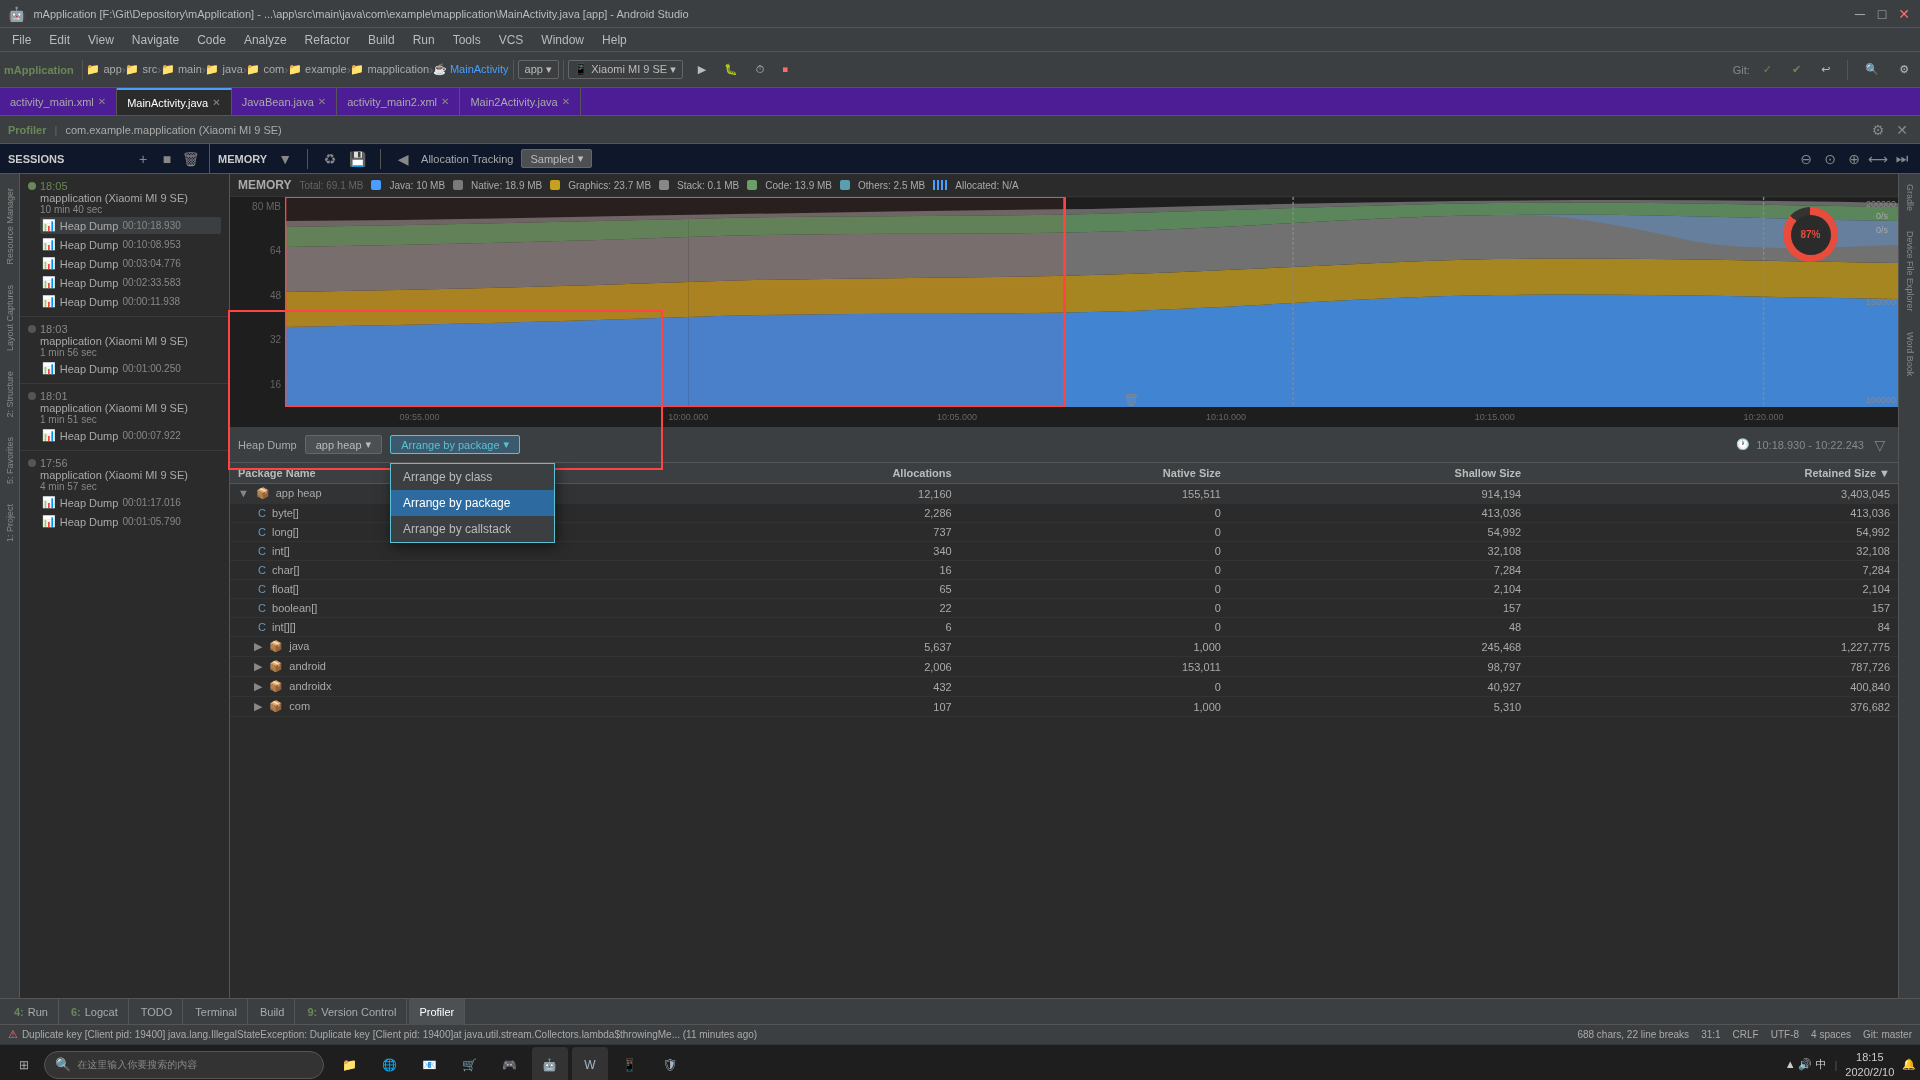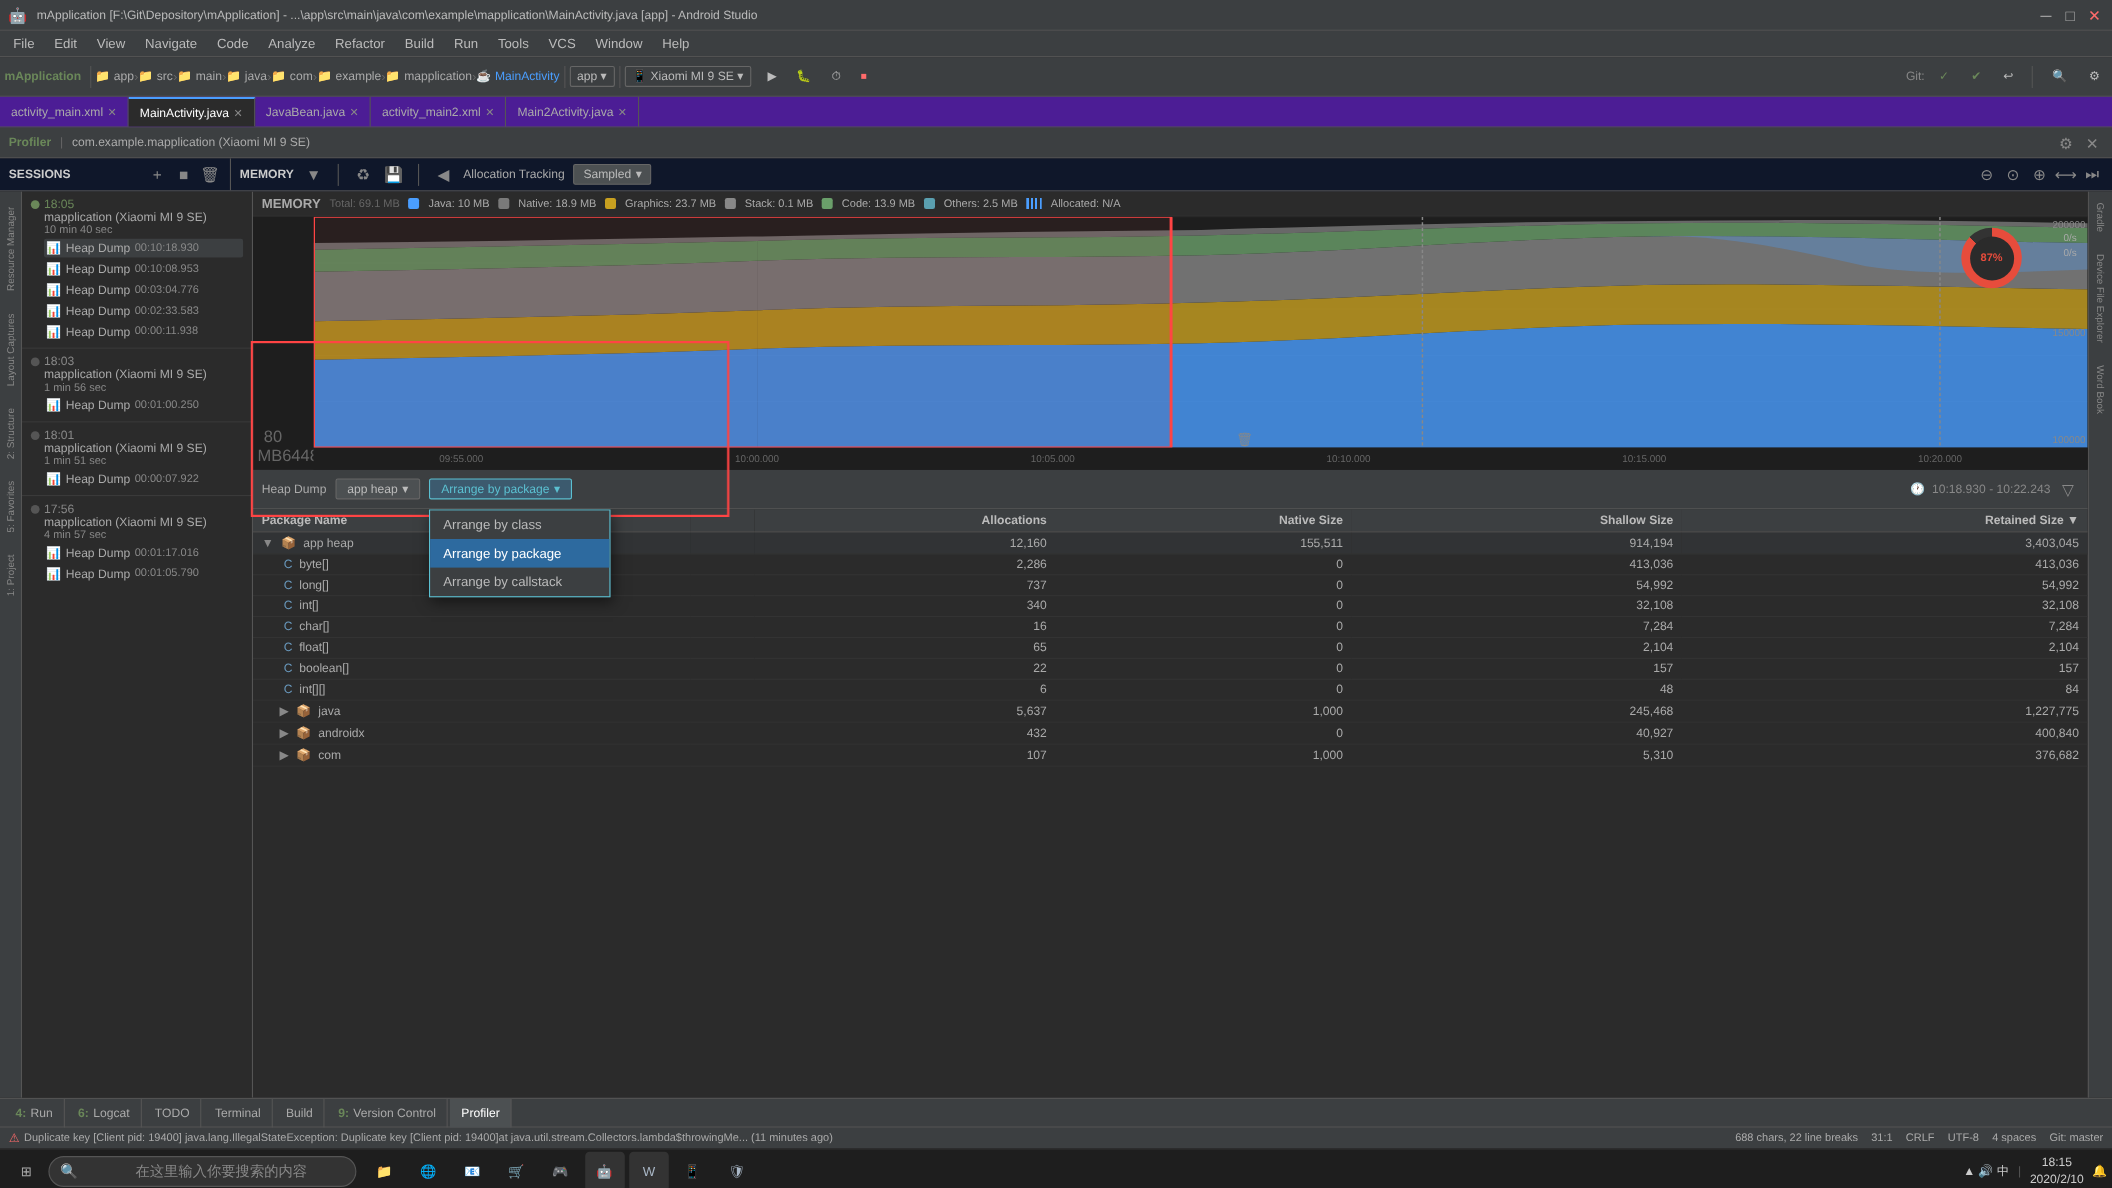--- a/index.html
+++ b/index.html
@@ -323,21 +323,21 @@
         <span style="width:10px;height:10px;background:#6a9f6a;border-radius:2px;flex-shrink:0;"></span>
         <span style="color:#aaa; font-size:10px; flex-shrink:0;">Code: 13.9 MB</span>
         <span style="width:10px;height:10px;background:#5a9faf;border-radius:2px;flex-shrink:0;"></span>
         <span style="color:#aaa; font-size:10px; flex-shrink:0;">Others: 2.5 MB</span>
         <span style="width:14px;height:10px;background:repeating-linear-gradient(90deg,#4a9eff 0,#4a9eff 2px,transparent 2px,transparent 4px);flex-shrink:0;"></span>
         <span style="color:#aaa; font-size:10px; flex-shrink:0;">Allocated: N/A</span>
       </div>
 
       <div style="display:flex; background:#1e1e1e; height:230px; position:relative;">
 
-        <div style="width:55px; display:flex; flex-direction:row; justify-content:space-between; padding:4px 4px; align-items:flex-end; font-size:15px; color:#666;text-align:right;">
+        <div style="width:55px; display:flex; flex-direction:column; justify-content:space-between; padding:4px 4px; align-items:flex-end; font-size:10px; color:#666;text-align:right;">
           <span>80 MB</span>
           <span>64</span>
           <span>48</span>
           <span>32</span>
           <span>16</span>
           <span></span>
         </div>
 
         <div style="flex:1; position:relative; overflow:hidden;">
           <svg width="100%" height="210px" preserveAspectRatio="none" viewBox="0 0 1200 210">
@@ -554,20 +554,32 @@
     <td></td>
     <td class="right">5,637</td>
     <td class="right">1,000</td>
     <td class="right">245,468</td>
     <td class="right">1,227,775</td>
   </tr>
               <tr>
     <td style="padding-left:24px; white-space:nowrap;">
       <span style="color:#888; cursor:pointer; margin-right:4px;">▶</span>
       <span style="color:#c8a020;font-size:11px;margin-right:3px;">📦</span>
+      <span>android</span>
+    </td>
+    <td></td>
+    <td class="right">2,006</td>
+    <td class="right">153,011</td>
+    <td class="right">98,797</td>
+    <td class="right">787,726</td>
+  </tr>
+              <tr>
+    <td style="padding-left:24px; white-space:nowrap;">
+      <span style="color:#888; cursor:pointer; margin-right:4px;">▶</span>
+      <span style="color:#c8a020;font-size:11px;margin-right:3px;">📦</span>
       <span>androidx</span>
     </td>
     <td></td>
     <td class="right">432</td>
     <td class="right">0</td>
     <td class="right">40,927</td>
     <td class="right">400,840</td>
   </tr>
               <tr>
     <td style="padding-left:24px; white-space:nowrap;">
@@ -631,21 +643,21 @@
     <span>UTF-8</span>
     <span>4 spaces</span>
     <span>Git: master</span>
   </span>
 </div>
 
 <div id="taskbar">
   <div class="taskbar-start">⊞</div>
   <div class="taskbar-search">
     <span style="color:#888; font-size:13px;">🔍</span>
-    <span style="font-size:13px; color:#888;margin-left:46px;">在这里输入你要搜索的内容</span>
+    <span style="font-size:10px; color:#888;">在这里输入你要搜索的内容</span>
   </div>
   <div class="taskbar-apps">
     <div class="taskbar-app">📁</div>
     <div class="taskbar-app">🌐</div>
     <div class="taskbar-app">📧</div>
     <div class="taskbar-app">🛒</div>
     <div class="taskbar-app">🎮</div>
     <div class="taskbar-app" style="background:#333;">🤖</div>
     <div class="taskbar-app" style="background:#333;">W</div>
     <div class="taskbar-app">📱</div>

